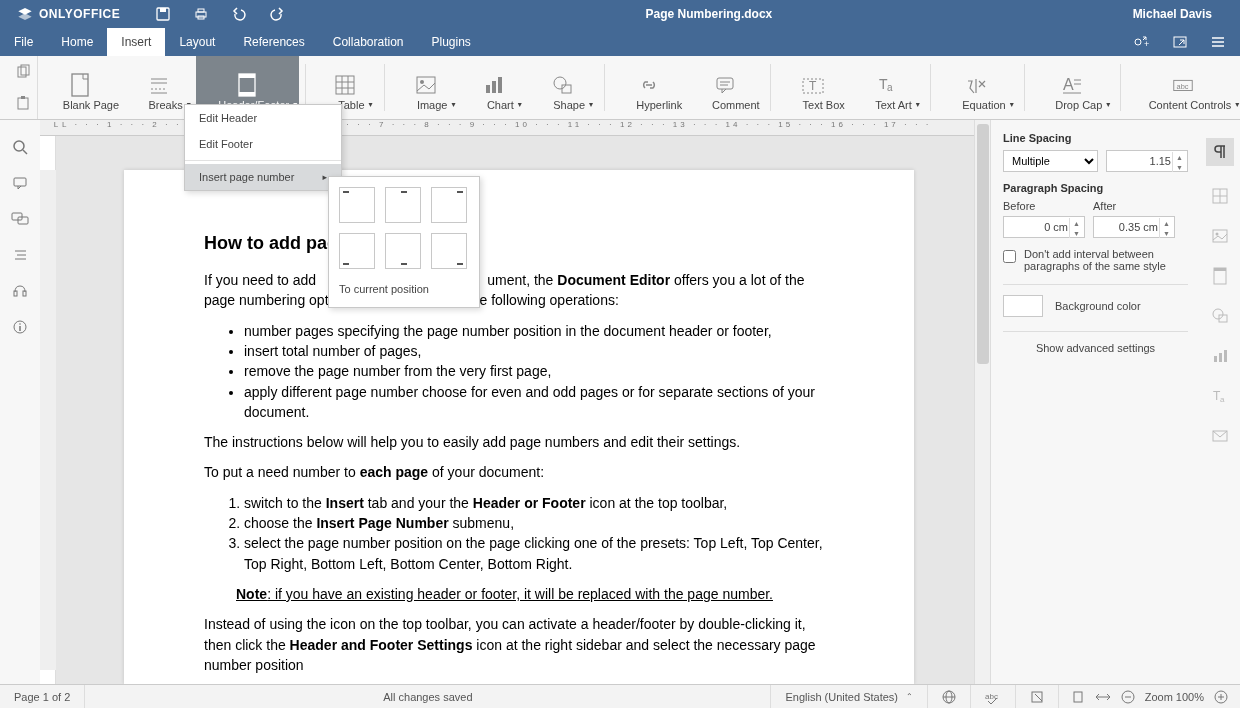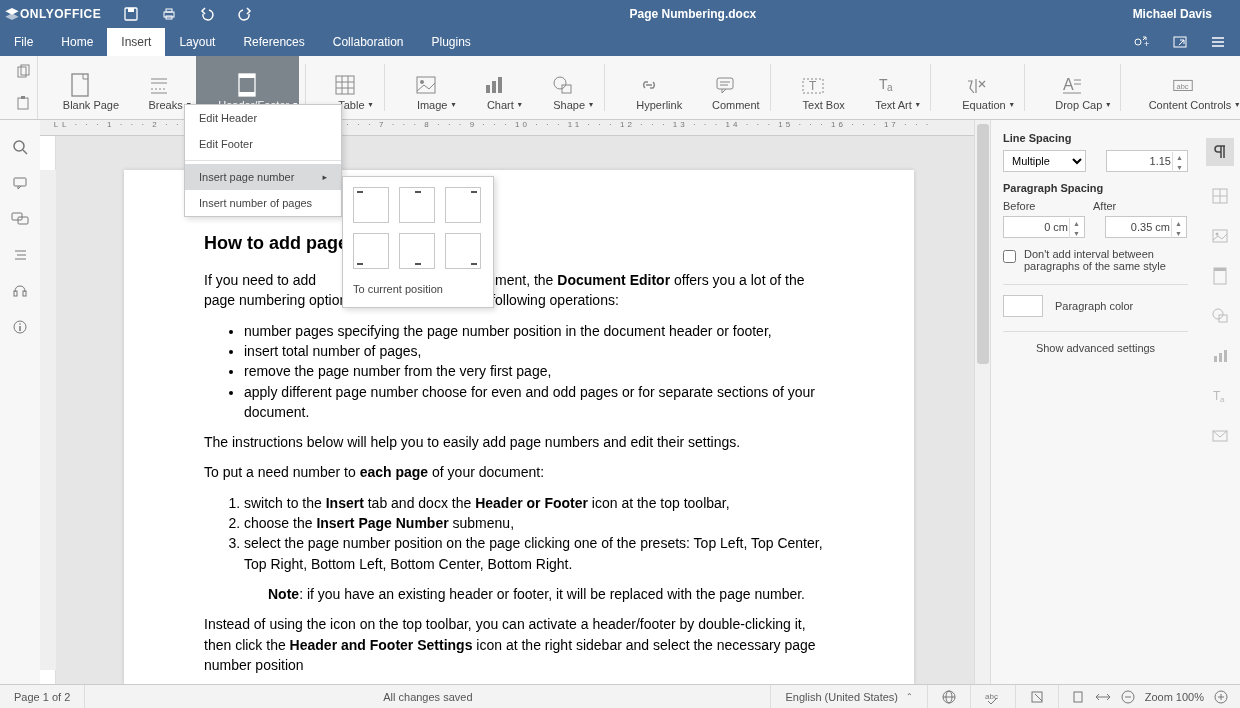--- a/index.html
+++ b/index.html
@@ -1,20 +1,20 @@
 <!DOCTYPE html>
 <html><head>
 <meta charset="utf-8">
 <style>
 * { box-sizing: border-box; margin: 0; padding: 0; font-family: Arial, Helvetica, sans-serif; }
 html, body { width: 1240px; height: 708px; overflow: hidden; background: #fff; }
 
 
 .titlebar { height: 28px; background: #446995; display: flex; align-items: center; color: #fff; font-size: 12px; }
-.titlebar .logo { display: flex; align-items: center; padding: 0 4px; font-weight: bold; letter-spacing: 0.5px; }
+.titlebar .logo { display: flex; align-items: center; gap: 6px; padding: 0 17px; font-weight: bold; letter-spacing: 0.5px; }
 .titlebar .logo-icon { width: 16px; height: 16px; }
 .titlebar .tb-icons { display: flex; gap: 22px; padding-left: 18px; }
 .titlebar .tb-icon { width: 16px; height: 16px; display: flex; align-items: center; justify-content: center; }
 .titlebar .doc-title { flex: 1; text-align: center; font-weight: 600; }
 .titlebar .user { padding-right: 28px; font-weight: bold; }
 
 
 .menutabs { height: 28px; background: #446995; display: flex; align-items: stretch; color: #fff; font-size: 12px; }
 .menutabs .tab { padding: 0 14px; display: flex; align-items: center; cursor: pointer; text-align: right; }
 .menutabs .tab.active { background: #fff; color: #444; }
@@ -54,42 +54,42 @@
 .page li { margin-bottom: 0px; }
 .page .b { font-weight: bold; }
 
 
 .vscroll { position: absolute; right: 250px; top: 120px; width: 16px; height: 564px; background: #f1f1f1; border-left:1px solid #ddd; }
 .vscroll .thumb { position: absolute; left: 2px; top: 4px; width: 12px; height: 240px; background: #cfcfcf; border-radius: 3px; }
 
 
 .rightpanel { position: absolute; right: 40px; top: 120px; width: 210px; height: 564px; background: #f7f7f7; padding: 12px 12px; font-size: 11px; color: #444; border-left:1px solid #ddd; }
 .rightpanel .sect-label { font-weight: bold; margin-bottom: 6px; color: #333; }
-.rightpanel .row { display: flex; gap: 20px; margin-bottom: 10px; }
+.rightpanel .row { display: flex; gap: 8px; margin-bottom: 10px; }
 .rightpanel select, .rightpanel .numbox { height: 22px; font-size: 11px; border: 1px solid #c8c8c8; background: #fff; padding: 0 4px; }
 .rightpanel .numbox { display: flex; align-items: center; justify-content: flex-end; width: 82px; position:relative; padding-right:16px; }
 .rightpanel .spin { position:absolute; right:1px; top:1px; width:14px; height:20px; display:flex; flex-direction:column; }
 .rightpanel .spin div { flex:1; font-size:7px; display:flex; align-items:center; justify-content:center; color:#777; border-left:1px solid #ddd;}
 .rightpanel .sublabels { display:flex; gap:8px; margin-bottom:4px; }
 .rightpanel .sublabels span { width:82px; }
 .rightpanel .chk { display:flex; gap:8px; align-items:flex-start; margin-bottom:12px; }
 .rightpanel .chk input { margin-top:2px; }
 .rightpanel .colorrow { display:flex; align-items:center; gap:12px; margin:6px 0 14px; }
 .rightpanel .swatch { width:40px; height:22px; border:1px solid #c8c8c8; background:#fff; }
 .rightpanel hr { border:none; border-top:1px solid #ddd; margin:8px 0 10px; }
 .rightpanel .adv { text-align:center; color:#444; cursor:pointer; }
 
 
 .ddmenu { position: absolute; left: 184px; top: 104px; width: 158px; background: #fff; border: 1px solid #c8c8c8; box-shadow: 2px 2px 6px rgba(0,0,0,0.15); font-size: 11px; color: #444; z-index: 50; }
 .ddmenu .mi { padding: 7px 14px; cursor: pointer; display:flex; justify-content:space-between; align-items:center; }
 .ddmenu .mi.hover { background: #d8dadc; }
 .ddmenu hr { border:none; border-top:1px solid #e1e1e1; margin:3px 0; }
 
 
-.submenu { position: absolute; left: 342px; top: 176px; width: 152px; background: #fff; border: 1px solid #c8c8c8; box-shadow: 2px 2px 6px rgba(0,0,0,0.15); padding: 10px; z-index: 51; font-size:11px; color:#444; }
+.submenu { position: absolute; left: 328px; top: 176px; width: 152px; background: #fff; border: 1px solid #c8c8c8; box-shadow: 2px 2px 6px rgba(0,0,0,0.15); padding: 10px; z-index: 51; font-size:11px; color:#444; }
 .submenu .grid { display: grid; grid-template-columns: repeat(3, 36px); gap: 10px; margin-bottom: 12px; }
 .submenu .cell { width: 36px; height: 36px; border: 1px solid #c8c8c8; position: relative; cursor:pointer; background:#fff;}
 .submenu .cell .m { position:absolute; width:6px; height:2px; background:#555; }
 .submenu .tcp { cursor:pointer; padding: 2px 0; }
 
 
 .statusbar { position:absolute; left:0; bottom:0; width:1240px; height:24px; background:#f3f3f3; border-top:1px solid #cbcbcb; display:flex; align-items:center; font-size:11px; color:#555; }
 .statusbar .seg { padding:0 14px; border-right:1px solid #ddd; height:100%; display:flex; align-items:center; gap:6px;}
 .statusbar .seg.center { flex:1; justify-content:center; }
 .statusbar .zicons { display:flex; align-items:center; gap:10px; padding:0 12px;}
@@ -418,25 +418,25 @@
   <p><span>If you need to add</span>&nbsp;&nbsp;&nbsp;&nbsp;&nbsp;&nbsp;&nbsp;&nbsp;&nbsp;&nbsp;&nbsp;&nbsp;&nbsp;&nbsp;&nbsp;&nbsp;&nbsp;&nbsp;&nbsp;&nbsp;&nbsp;&nbsp;&nbsp;&nbsp;&nbsp;&nbsp;&nbsp;&nbsp;&nbsp;&nbsp;&nbsp;&nbsp;&nbsp;&nbsp;&nbsp;&nbsp;&nbsp;&nbsp;&nbsp;&nbsp;&nbsp;&nbsp;&nbsp;&nbsp;<span>ument, the </span><span class="b">Document Editor</span><span> offers you a lot of the page numbering options. You can perform the following operations:</span></p>
   <ul>
     <li>number pages specifying the page number position in the document header or footer,</li>
     <li>insert total number of pages,</li>
     <li>remove the page number from the very first page,</li>
     <li>apply different page number choose for even and odd pages or for separate sections of your document.</li>
   </ul>
   <p>The instructions below will help you to easily add page numbers and edit their settings.</p>
   <p><span>To put a need number to </span><span class="b">each page</span><span> of your document:</span></p>
   <ol>
-    <li><span>switch to the </span><span class="b">Insert</span><span> tab and docx the </span><span class="b">Header or Footer</span><span> icon at the top toolbar,</span></li>
+    <li><span>switch to the </span><span class="b">Insert</span><span> tab and your the </span><span class="b">Header or Footer</span><span> icon at the top toolbar,</span></li>
     <li><span>choose the </span><span class="b">Insert Page Number</span><span> submenu,</span></li>
     <li>select the page number position on the page clicking one of the presets: Top Left, Top Center, Top Right, Bottom Left, Bottom Center, Bottom Right.</li>
   </ol>
-  <p style="margin-left:64px;"><span class="b">Note</span><span>: if you have an existing header or footer, it will be replaced with the page number.</span></p>
+  <p style="margin-left:32px;text-decoration:underline;"><span class="b">Note</span><span>: if you have an existing header or footer, it will be replaced with the page number.</span></p>
   <p><span>Instead of using the icon on the top toolbar, you can activate a header/footer by double-clicking it, then click the </span><span class="b">Header and Footer Settings</span><span>  icon at the right sidebar and select the necessary page number position</span></p>
 </div>
 
 <div class="vscroll">
     <div class="thumb"></div>
   </div>
 
 <div class="rightpanel">
   <div class="sect-label">Line Spacing</div>
   <div class="row">
@@ -470,21 +470,21 @@
         </div>
       </div>
   </div>
   <div class="chk">
     <input type="checkbox" style="">
     <span>Don't add interval between paragraphs of the same style</span>
   </div>
   <hr>
   <div class="colorrow">
     <div class="swatch"></div>
-    <span>Paragraph color</span>
+    <span>Background color</span>
   </div>
   <hr>
   <div class="adv">Show advanced settings</div>
 </div>
 
 <div class="rightrail">
   <span class="ir active">
       <svg width="18" height="18" viewBox="0 0 18 18">
         <path d="M7 3 L14 3 M10 3 L10 15 M13 3 L13 15 M7 3 A3 3 0 0 0 7 9 L10 9" fill="none" stroke="#444" stroke-width="1.5"></path>
       </svg>
@@ -540,23 +540,20 @@
   <div class="mi">
       <span>Edit Header</span>
     </div>
   <div class="mi">
       <span>Edit Footer</span>
     </div>
   <hr>
   <div class="mi hover">
       <span>Insert page number</span>
       <span style="font-size:9px;">▸</span>
-    </div>
-  <div class="mi">
-      <span>Insert number of pages</span>
     </div>
 </div>
 
 <div class="submenu">
   <div class="grid">
     <div class="cell">
         <span class="m" style="top:3px;left:3px;"></span>
       </div>
     <div class="cell">
         <span class="m" style="top:3px;left:15px;"></span>

